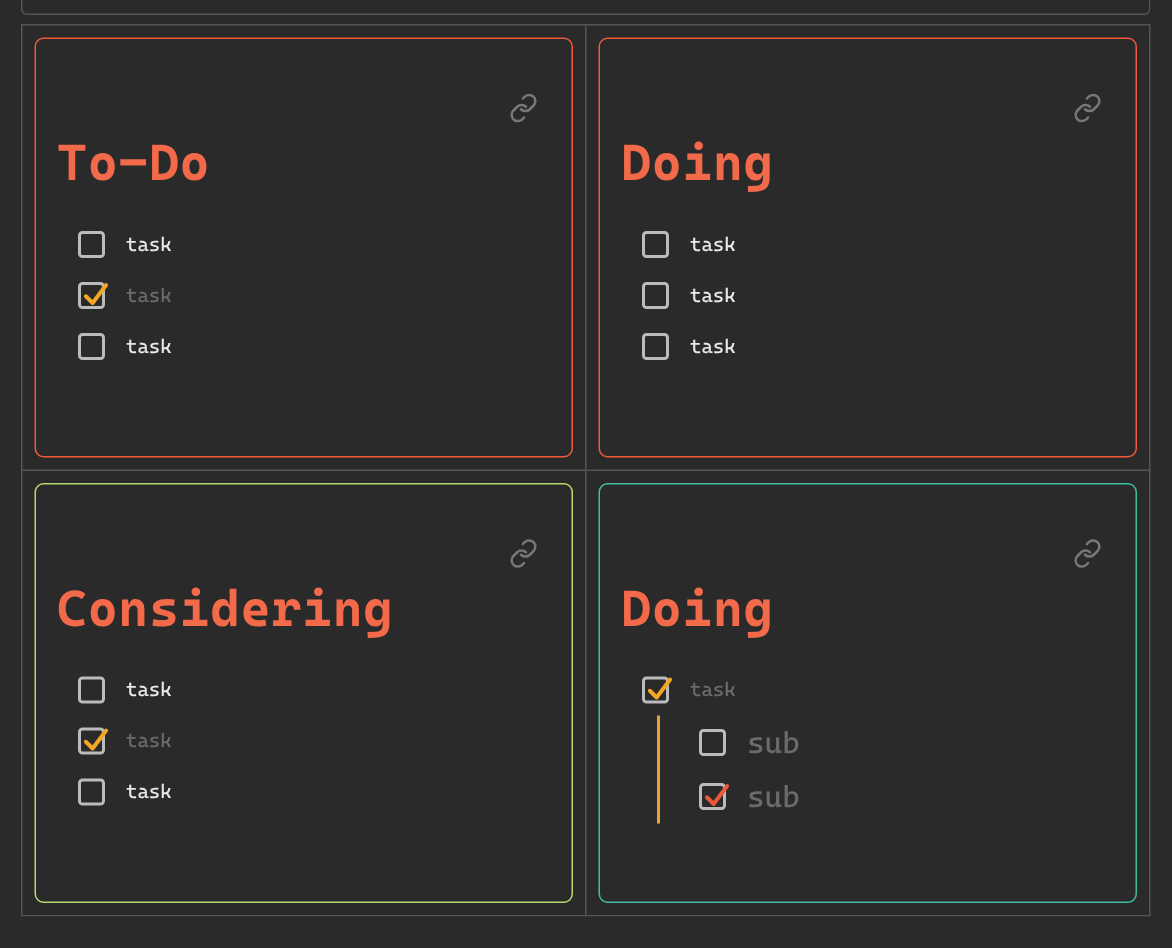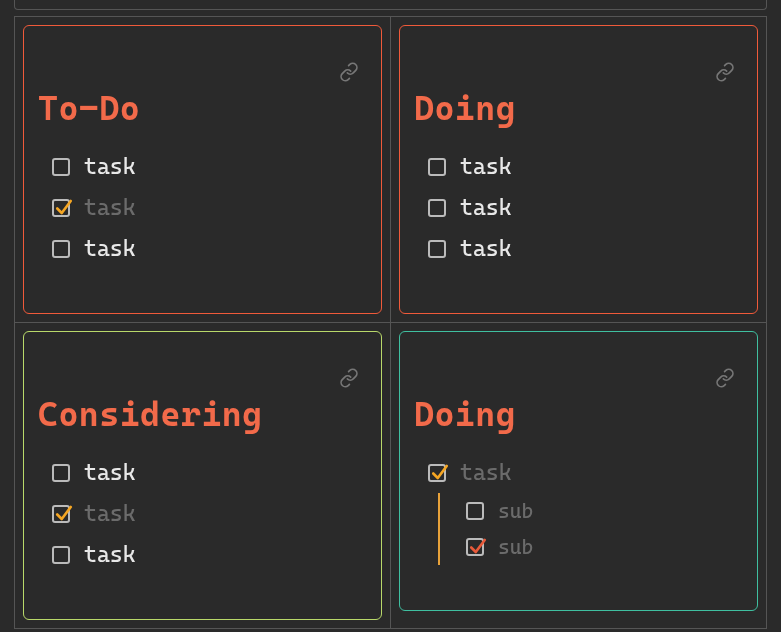--- a/index.html
+++ b/index.html
@@ -54,21 +54,21 @@
     font-weight: 800;
     letter-spacing: 0.5px;
     color: #f26a4a;
   }
   .tasks { list-style: none; padding-left: 14px; }
   .task-row {
     display: flex;
     align-items: center;
     gap: 14px;
     padding: 8px 0;
-    font-size: 22px;
+    font-size: 13px;
   }
   .task-label { color: #e8e8e8; }
   .task-label.done { color: #6b6b6b; }
   .chk {
     width: 18px; height: 18px;
     border: 2px solid #bbb;
     border-radius: 3px;
     display: inline-flex;
     align-items: center;
     justify-content: center;

